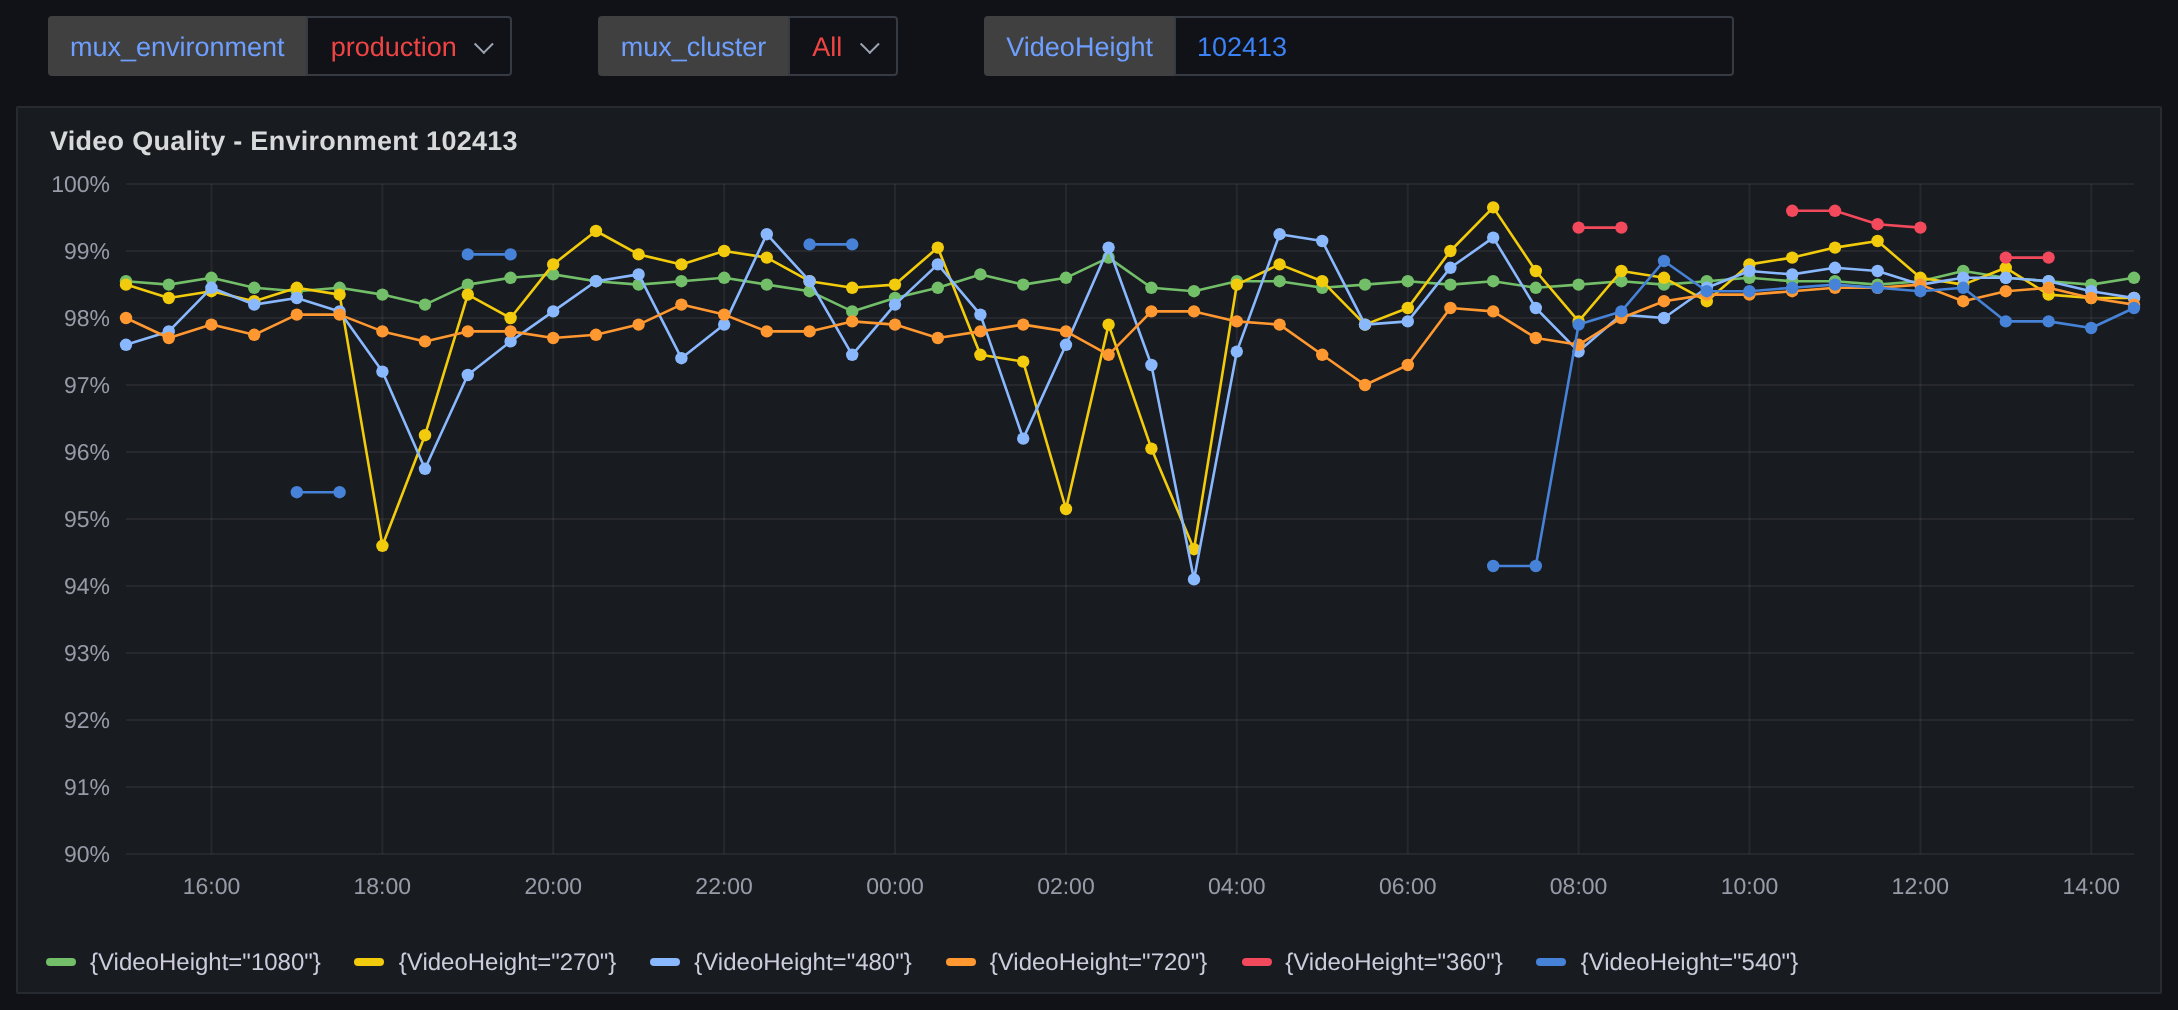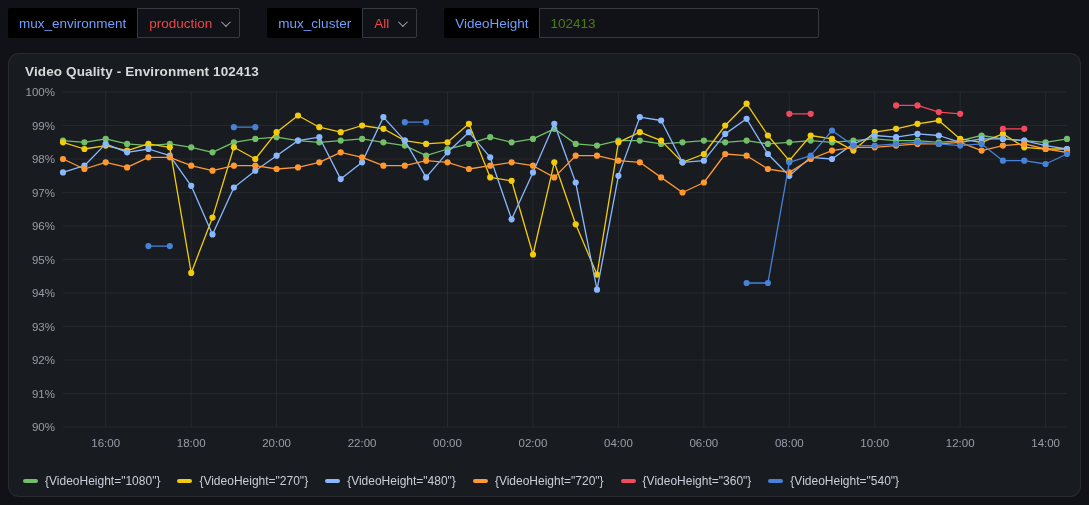--- a/index.html
+++ b/index.html
@@ -10,42 +10,42 @@
     -webkit-font-smoothing:antialiased;
   }
   
   .topbar{
     position:absolute;top:0;left:0;right:0;height:46px;
     display:flex;align-items:center;gap:27px;padding:0 8px;box-sizing:border-box;
   }
   .filter{display:flex;align-items:stretch;height:30px;}
   .filter-label{
     display:flex;align-items:center;padding:0 11px;
-    background:#000000;border-radius:2px 0 0 2px;
-    font-size:13.5px;white-space:nowrap;
+    background:#404040;border-radius:2px 0 0 2px;
+    font-size:13.5px;white-space:nowrap;margin-left:16px;
   }
   .filter-value{
     display:flex;align-items:center;padding:0 11px;
     background:#111217;border:1px solid #363A42;border-radius:0 2px 2px 0;
     color:#ef4444;font-size:13.5px;white-space:nowrap;box-sizing:border-box;
   }
   .filter-value.select{cursor:pointer;}
   .chev{
     width:6px;height:6px;border-right:1.5px solid #9DA5B3;border-bottom:1.5px solid #9DA5B3;
     transform:rotate(45deg) translateY(-2px);display:inline-block;margin-left:9px;
   }
   .filter-input{
     width:280px;background:#111217;border:1px solid #363A42;border-radius:0 2px 2px 0;
-    color:#4d7c0f;font-size:13.5px;padding:0 10px;box-sizing:border-box;height:30px;
+    color:#3b82f6;font-size:13.5px;padding:0 10px;box-sizing:border-box;height:30px;
     font-family:inherit;outline:none;
   }
   
   .panel{
     position:absolute;left:8px;right:8px;top:53px;bottom:8px;
-    background:#181B1F;border:1px solid rgba(204,204,220,0.09);border-radius:11px;
+    background:#181B1F;border:1px solid rgba(204,204,220,0.09);border-radius:1px;
     box-sizing:border-box;display:flex;flex-direction:column;
   }
   .panel-header{padding:8px 16px 2px 16px;}
   .panel-title{font-size:13.5px;font-weight:700;color:#D8D9DA;letter-spacing:.01em;}
   .chart-wrap{flex:1;position:relative;text-decoration:underline;}
   .chart-wrap svg{position:absolute;left:0;top:0;}
   .legend{
     display:flex;align-items:center;gap:17px;padding:2px 8px 8px 14px;
     font-size:12px;color:#CCCCDC;flex-wrap:nowrap;
   }

